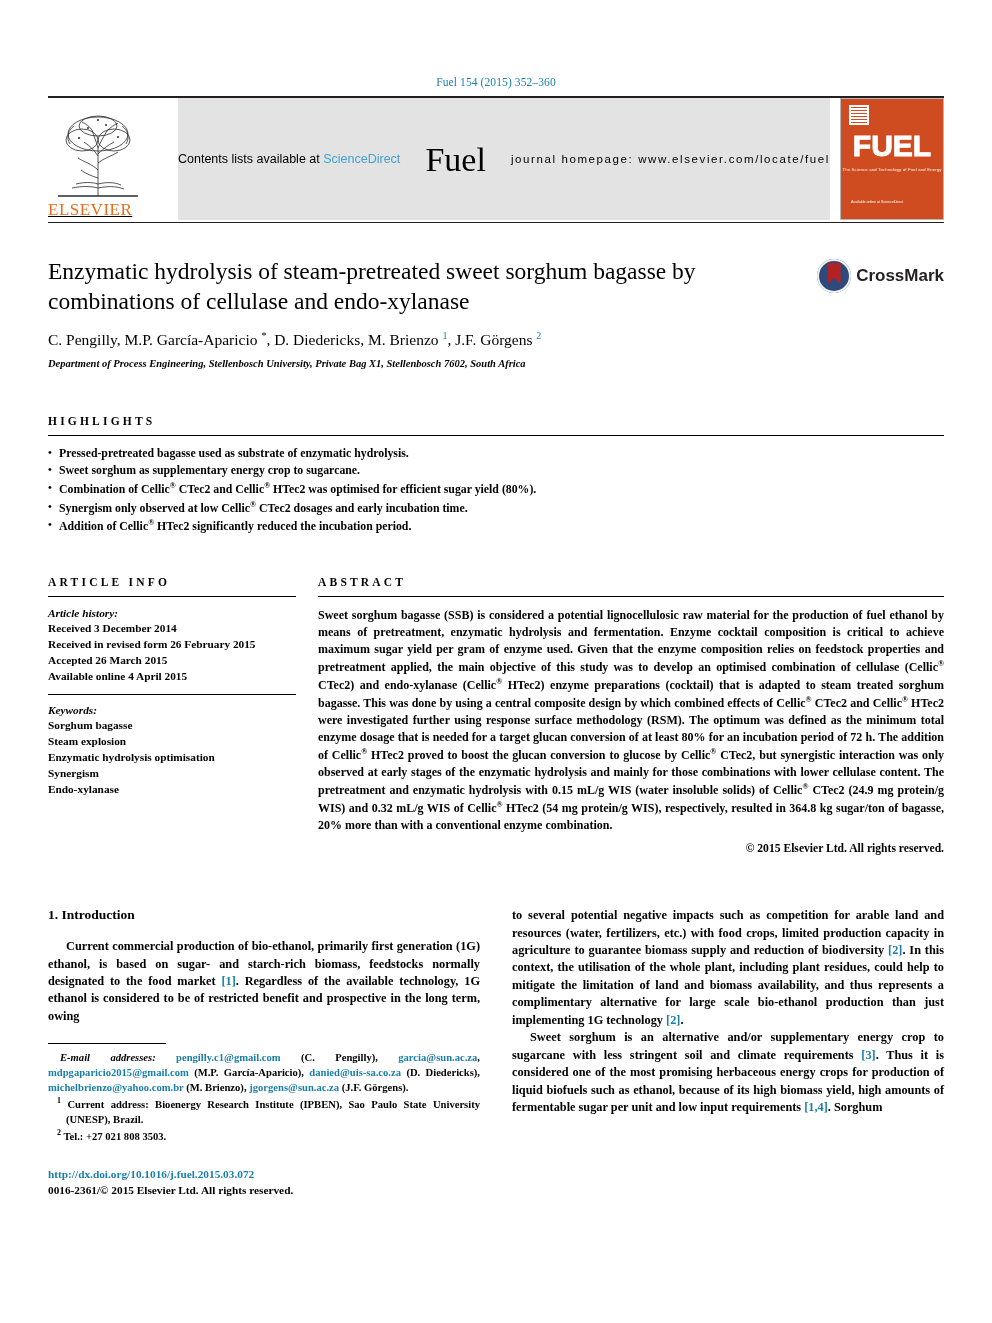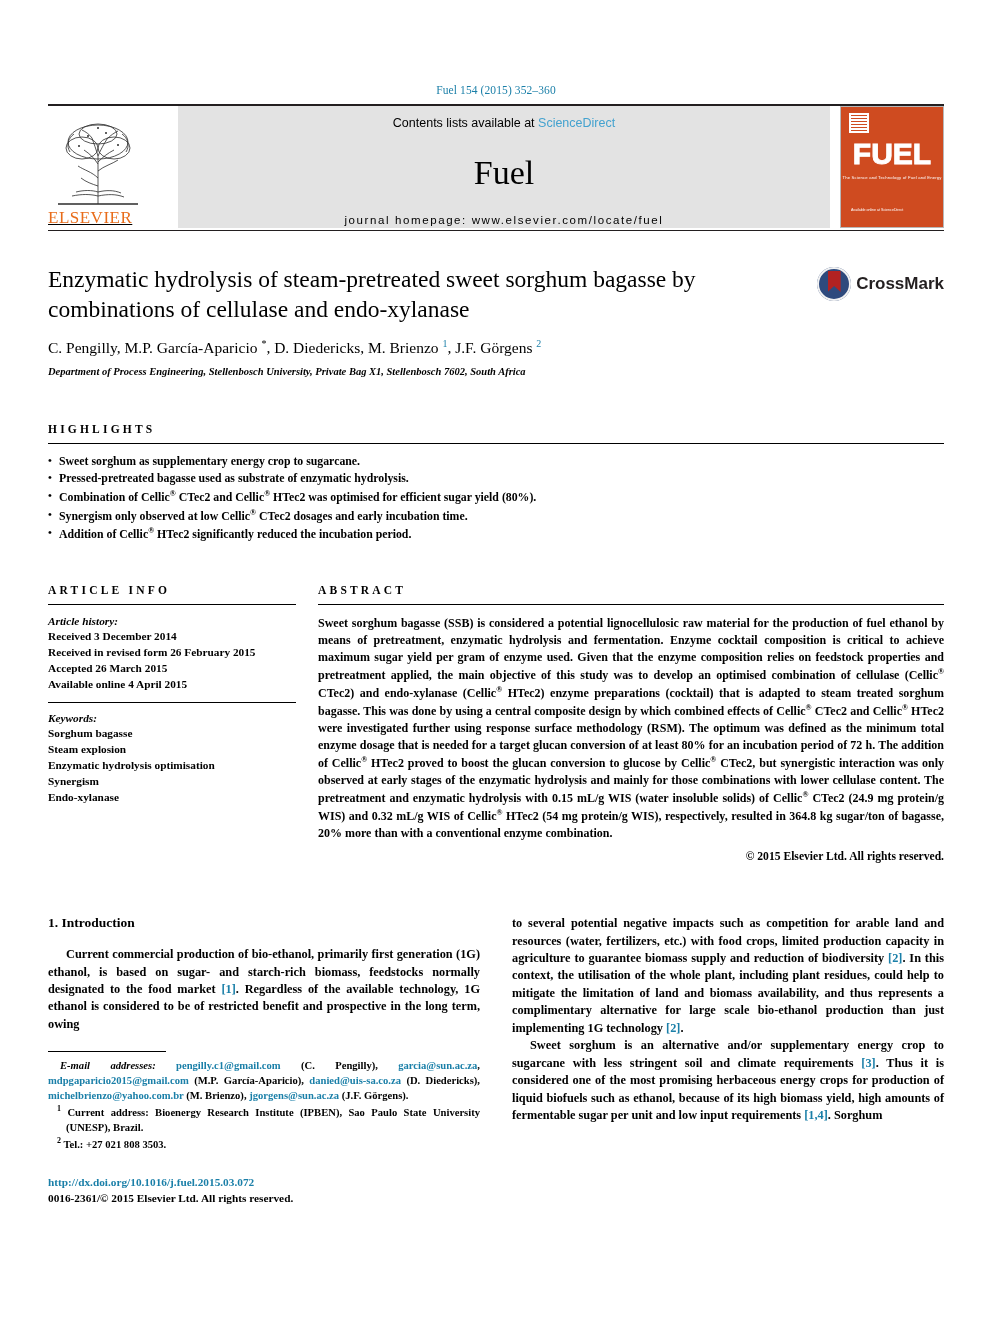--- a/index.html
+++ b/index.html
@@ -13,21 +13,21 @@
     font-family: "Liberation Serif", serif;
     color: #000000;
     position: relative;
     overflow: hidden;
   }
   .page {
     width: 992px;
     height: 959px;
     position: relative;
     box-sizing: border-box;
-    padding: 8px 48px;
+    padding: 0 48px;
   }
 
   
   .journal-ref {
     text-align: center;
     color: #1a7fa8;
     font-size: 11.5px;
     font-family: "Liberation Serif", serif;
     padding-top: 76px;
     letter-spacing: 0.1px;
@@ -62,21 +62,21 @@
     font-size: 17px;
     letter-spacing: 0.5px;
     line-height: 1;
     margin-top: 1px;
   }
   .banner {
     flex: 1 1 auto;
     background: #e3e3e3;
     margin: 0 10px 0 8px;
     display: flex;
-    flex-direction: column;
+    flex-direction: row;
     justify-content: space-between;
     align-items: center;
     padding: 10px 0 10px 0;
     box-sizing: border-box;
     gap: 24px;
   }
   .contents-line {
     font-family: "Liberation Sans", sans-serif;
     font-size: 12.5px;
     color: #000;
@@ -436,22 +436,22 @@
     </div>
     <h1 class="article-title">Enzymatic hydrolysis of steam-pretreated sweet sorghum bagasse by combinations of cellulase and endo-xylanase</h1>
     <div class="authors">C. Pengilly, M.P. García-Aparicio <sup class="star">*</sup>, D. Diedericks, M. Brienzo <sup>1</sup>, J.F. Görgens <sup>2</sup></div>
     <div class="affiliation">Department of Process Engineering, Stellenbosch University, Private Bag X1, Stellenbosch 7602, South Africa</div>
   </div>
 
   <div class="highlights">
     <div class="section-head">Highlights</div>
     <div class="hl-rule"></div>
     <ul class="hl-list">
+        <li>Pressed-pretreated bagasse used as substrate of enzymatic hydrolysis.</li>
         <li>Sweet sorghum as supplementary energy crop to sugarcane.</li>
-        <li>Pressed-pretreated bagasse used as substrate of enzymatic hydrolysis.</li>
         <li>Combination of Cellic<span class="reg">®</span> CTec2 and Cellic<span class="reg">®</span> HTec2 was optimised for efficient sugar yield (80%).</li>
         <li>Synergism only observed at low Cellic<span class="reg">®</span> CTec2 dosages and early incubation time.</li>
         <li>Addition of Cellic<span class="reg">®</span> HTec2 significantly reduced the incubation period.</li>
       </ul>
   </div>
 
   <div class="info-abstract">
 
     <div class="col-info">
       <div class="section-head">Article info</div>

